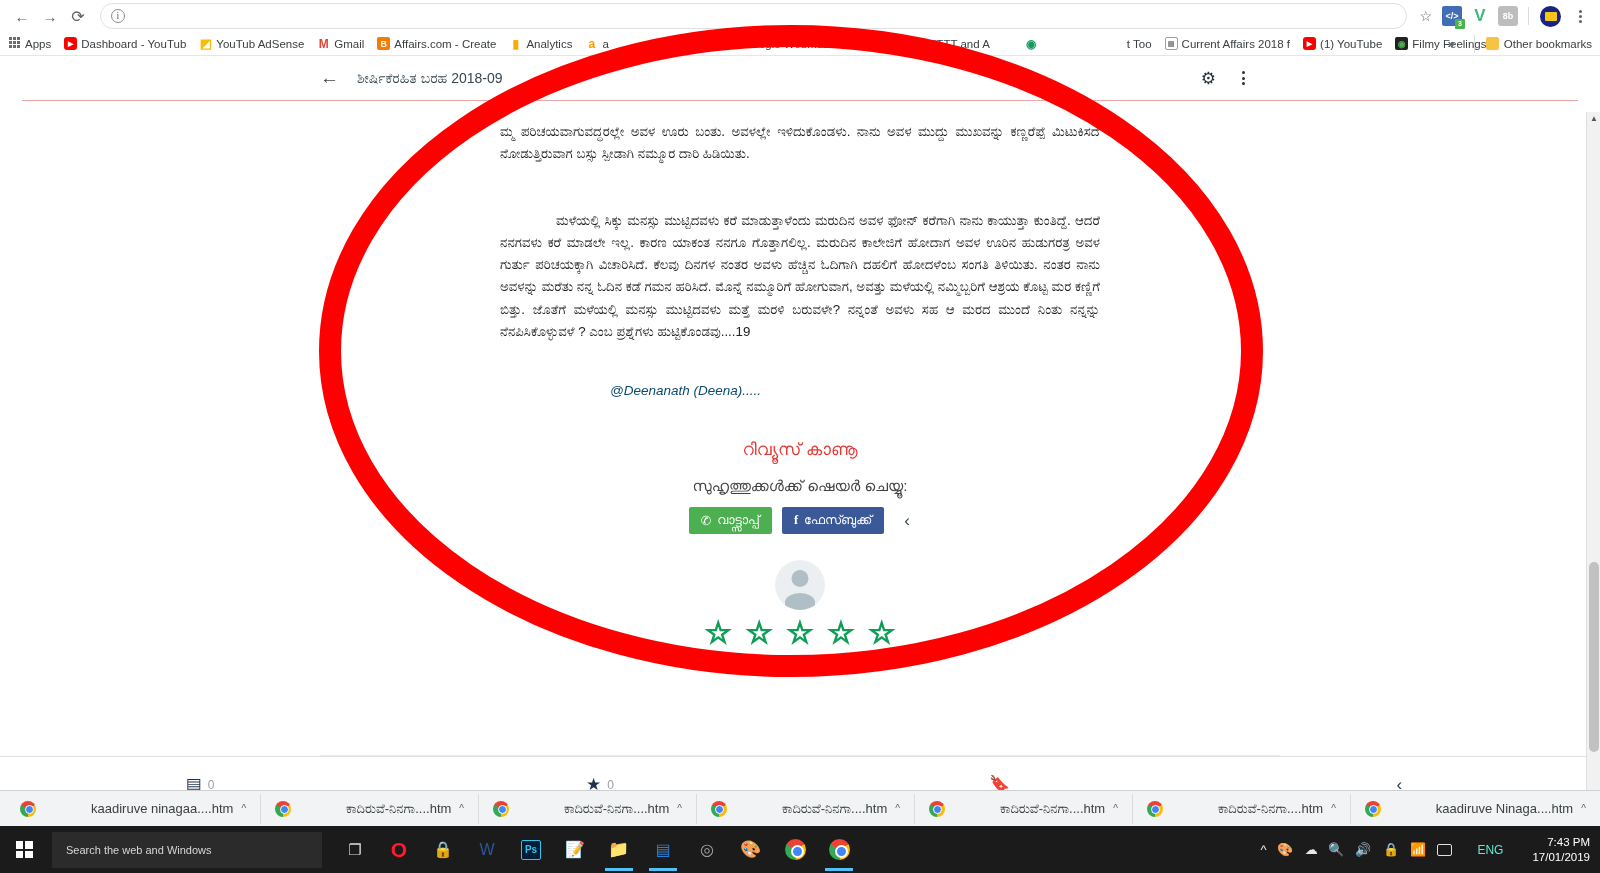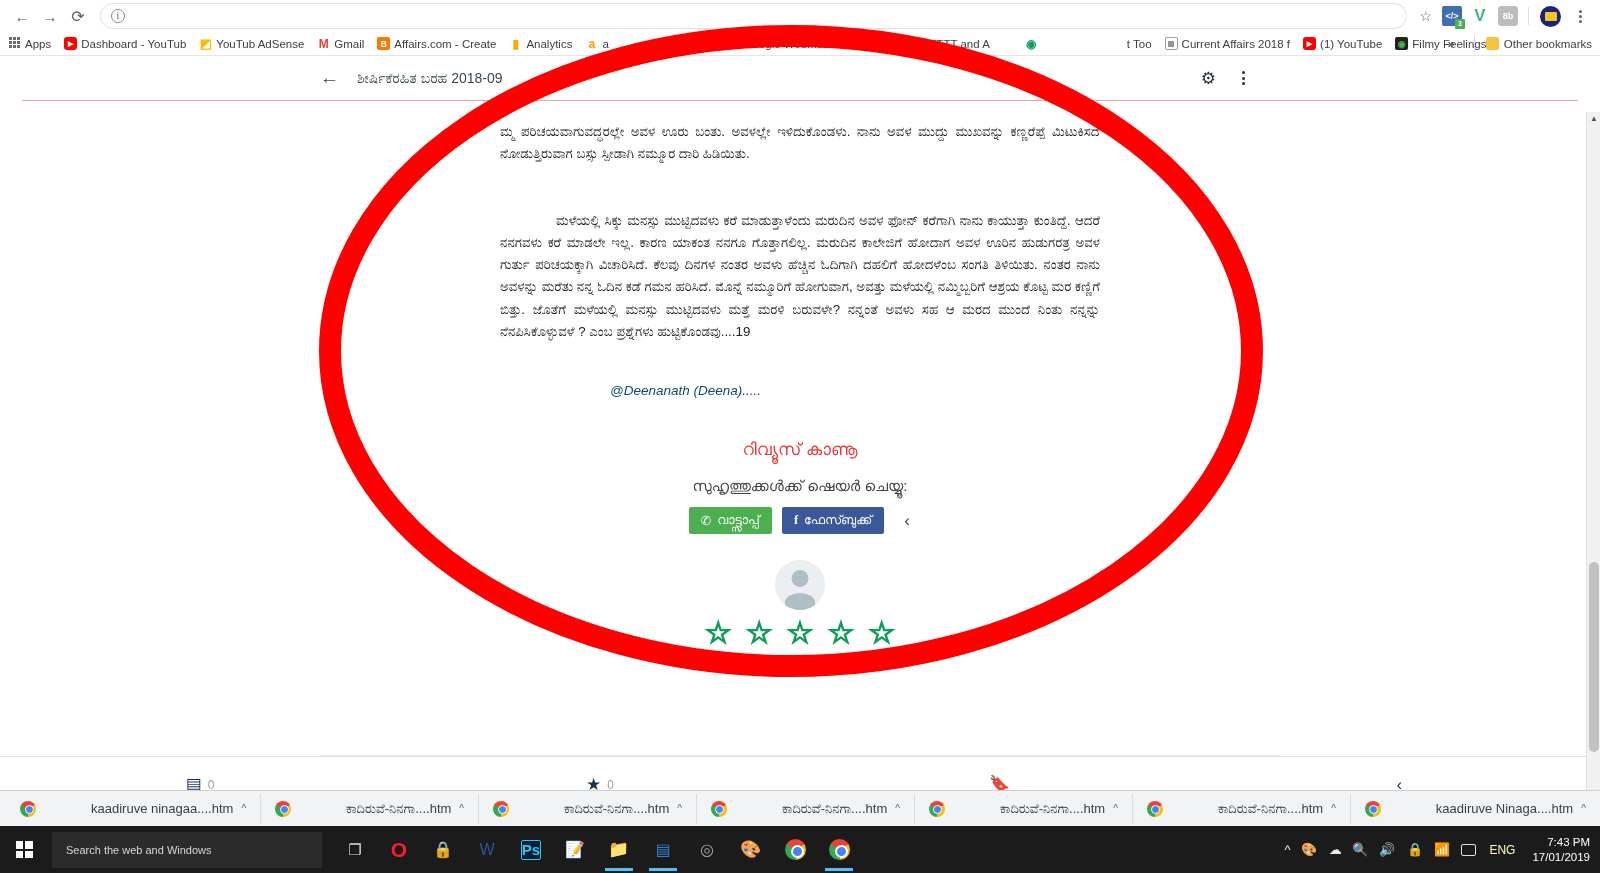--- a/index.html
+++ b/index.html
@@ -279,21 +279,21 @@
   .tb-ico {
     width: 42px; height: 42px; display: flex; align-items: center;
     justify-content: center; font-size: 17px; position: relative;
   }
   .tb-ico.active::after {
     content:''; position:absolute; bottom:0; left: 7px; right: 7px;
     height: 3px; background: #4fc3f7;
   }
   .ti-taskview { color: #dcdcdc; font-size: 15px; }
   .ti-opera { color: #ff1b2d; font-size: 21px; font-weight: bold; }
-  .ti-ps { color: #31c5f0; border: 1px solid #31c5f0; font-size: 15px;
+  .ti-ps { color: #31c5f0; border: 1px solid #31c5f0; font-size: 10px;
            width: 20px; height: 20px; border-radius: 2px; background: #001e36;
            display:flex; align-items:center; justify-content:center; font-weight:bold;}
   .ti-word { color: #2b579a; font-size: 16px; }
   .ti-folder { color: #f6c344; font-size: 17px; }
   .ti-blue { color: #2b7fd4; font-size: 16px; }
   .ti-grey { color: #9e9e9e; font-size: 16px; }
   .ti-chrome {
     width: 21px; height: 21px; border-radius: 50%;
     background: conic-gradient(from -60deg, #ea4335 0 120deg, #fbbc04 0 240deg, #34a853 0 360deg);
     position: relative;
@@ -301,21 +301,21 @@
   .ti-chrome::after {
     content:''; position: absolute; top: 6px; left: 6px;
     width: 9px; height: 9px; border-radius: 50%; background: #4285f4;
     border: 2px solid #fff;
   }
   .tray {
     margin-left: auto; display: flex; align-items: center;
     gap: 11px; padding-right: 10px; color: #e8e8e8;
   }
   .tray-ico { font-size: 13px; }
-  .tray-lang { font-size: 12px; color: #fef9c3; margin: 0 2px; }
+  .tray-lang { font-size: 12px; color: #5eead4; margin: 0 14px; }
   .tray-clock {
     font-size: 11.5px; color: #fff; text-align: right; line-height: 15px;
     padding-left: 4px;
   }
   .tray-notif {
     width: 15px; height: 12px; border: 1.5px solid #e0e0e0; border-radius: 2px;
   }
 
   
   .annotation {

